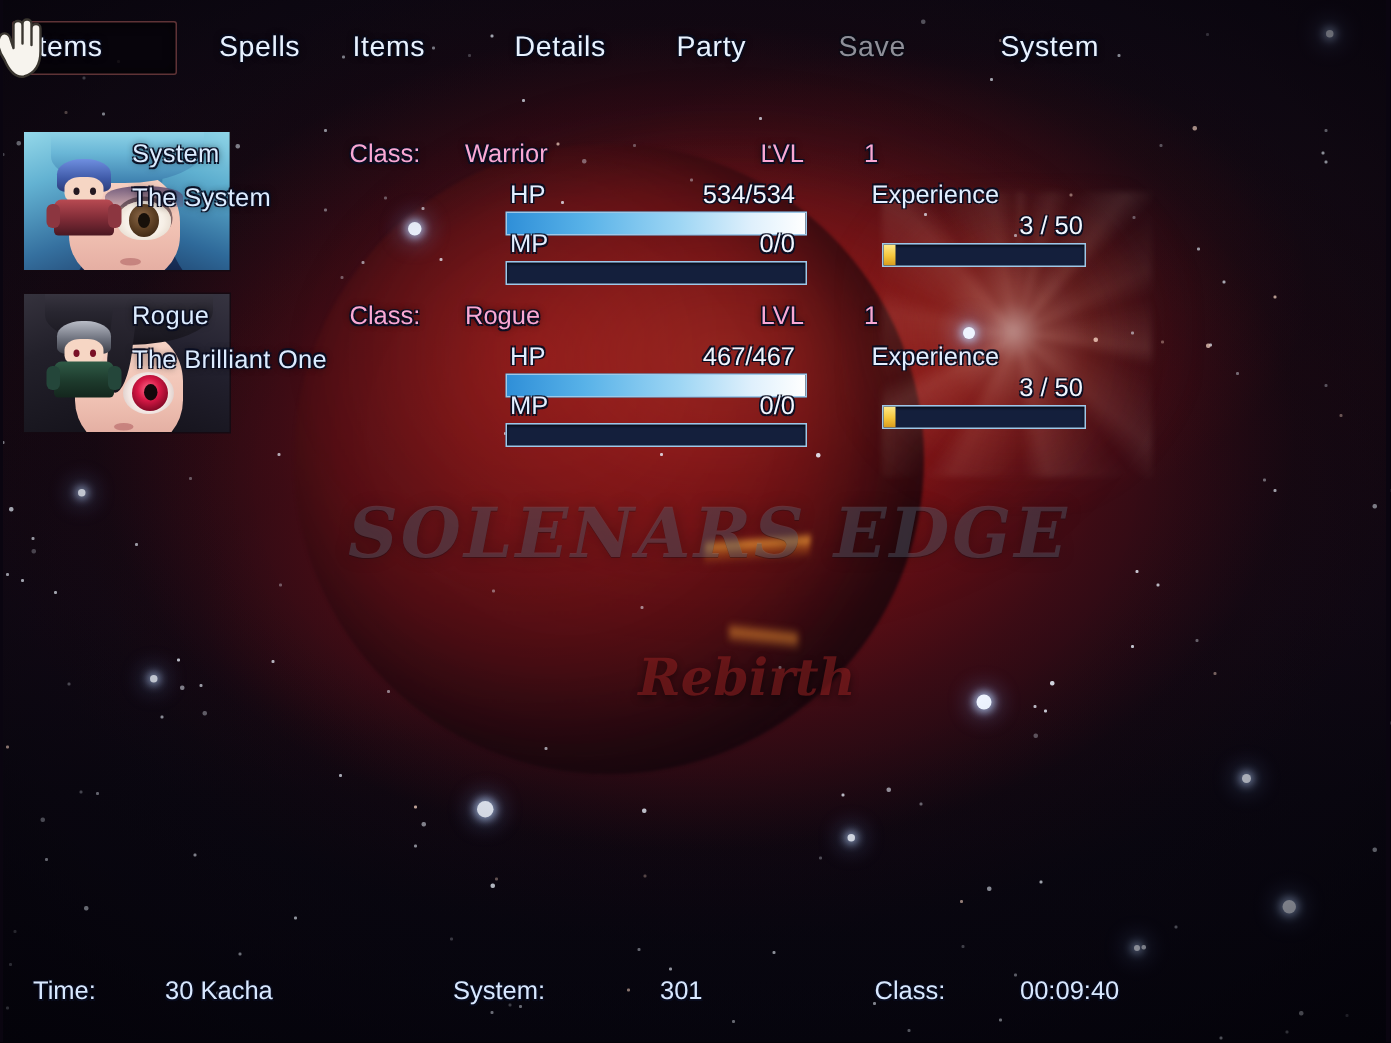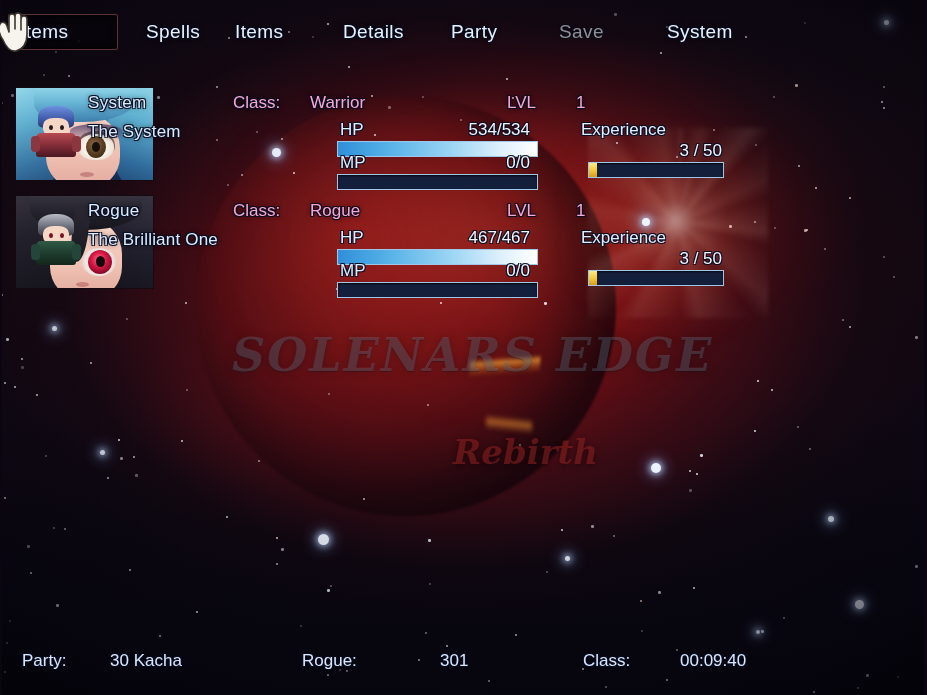--- a/index.html
+++ b/index.html
@@ -375,21 +375,21 @@
     color: rgba(120,146,168,0.50);
     text-shadow: 0 1px 0 rgba(10,14,22,0.7), 0 0 10px rgba(0,0,0,0.5);
     white-space: nowrap;
     text-align: center;
     line-height: 66px;
   }
   .logo-sub {
     position: absolute;
     left: 398px; top: 432px;
     width: 200px;
-    text-align: right;
+    text-align: center;
     font-family: "DejaVu Serif", serif;
     font-style: italic;
     font-weight: bold;
     font-size: 34px;
     color: rgba(152,34,34,0.62);
     text-shadow: 0 2px 6px rgba(0,0,0,0.55);
     opacity: 0.85;
     pointer-events: none;
     white-space: nowrap;
   }
@@ -708,22 +708,22 @@
         </div>
         <div class="gauge-label" style="left:581px;top:32px;">Experience</div>
         <div class="gauge-text" style="left:600px;top:53px;width:122px;">3 / 50</div>
         <div class="gauge" style="left:588px;top:74px;width:134px;">
           <div class="gauge-fill fill-exp" style="width:6%;"></div>
         </div>
       </div>
     </div>
 
   <div class="statusbar">
-    <div class="status-label" style="left:22px;">Party:</div>
+    <div class="status-label" style="left:22px;">Time:</div>
     <div class="status-value" style="left:110px;">30 Kacha</div>
-    <div class="status-label" style="left:302px;">Rogue:</div>
+    <div class="status-label" style="left:302px;">System:</div>
     <div class="status-value" style="left:440px;">301</div>
     <div class="status-label" style="left:583px;">Class:</div>
     <div class="status-value" style="left:680px;">00:09:40</div>
   </div>
 
   <div class="frame-edge"></div>
 </div>
 
 </body></html>

